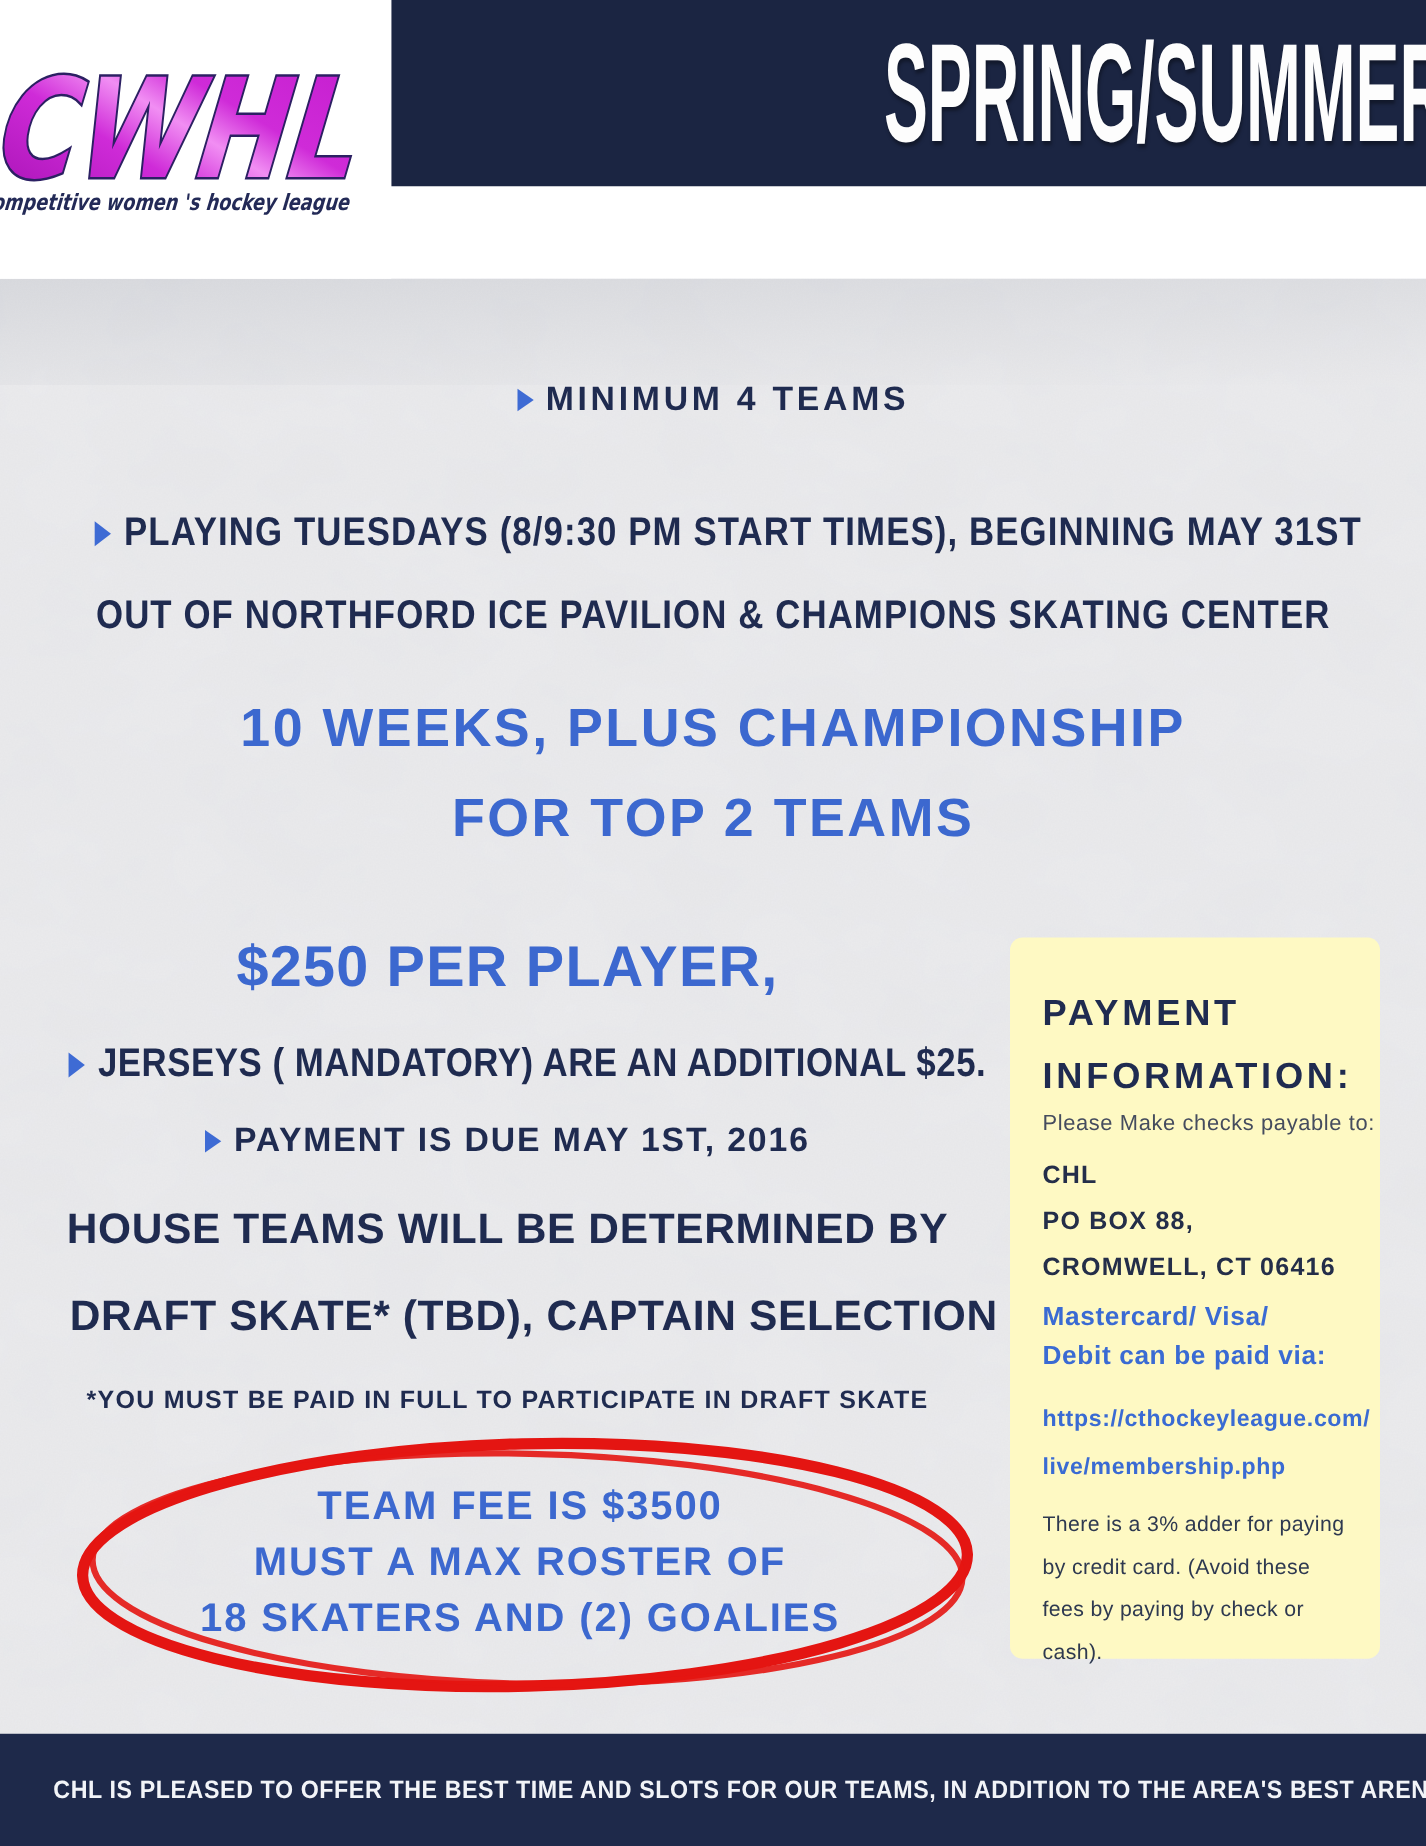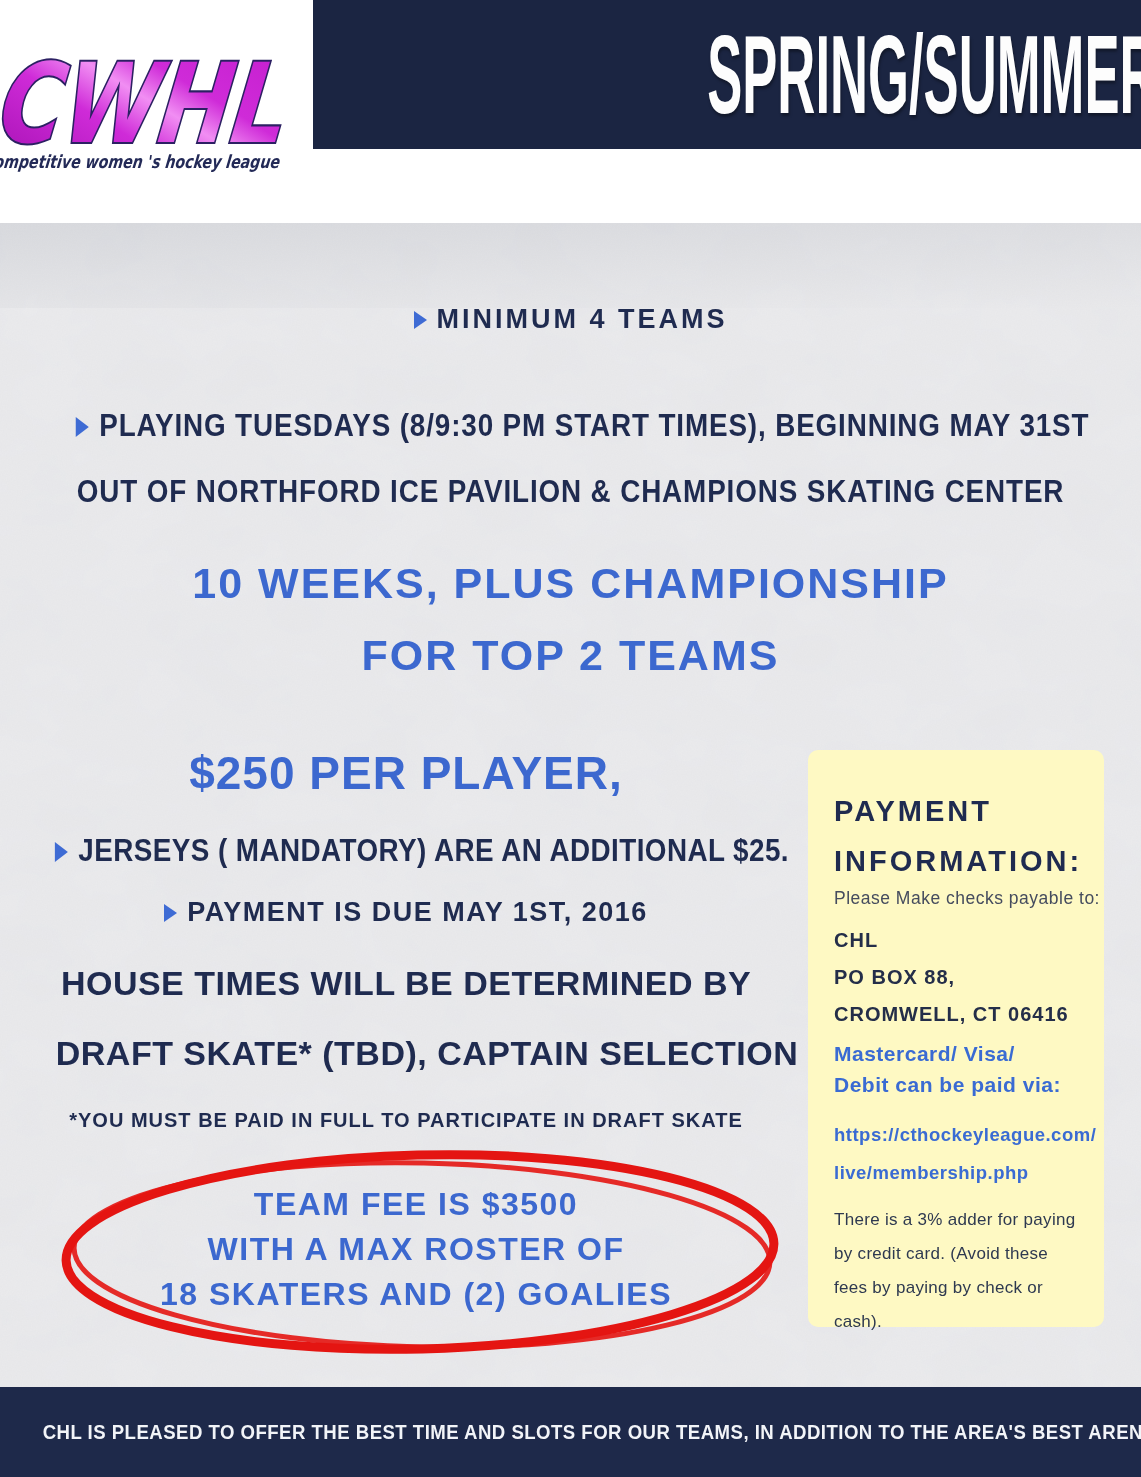--- a/index.html
+++ b/index.html
@@ -111,29 +111,29 @@
     <div class="blue-txt">10 WEEKS, PLUS CHAMPIONSHIP</div>
     <div class="blue-txt">FOR TOP 2 TEAMS</div>
   </div>
 
   <div class="col-line l-price"><span class="blue-txt">$250 PER PLAYER,</span></div>
 
   <div class="col-line l-jerseys"><span class="cond"><span class="arrow"></span><span class="navy-txt">JERSEYS ( MANDATORY) ARE AN ADDITIONAL $25.</span></span></div>
 
   <div class="col-line l-due"><span class="arrow sm"></span><span class="navy-txt">PAYMENT IS DUE MAY 1ST, 2016</span></div>
 
-  <div class="col-line l-house1"><span class="navy-txt">HOUSE TIMES WILL BE DETERMINED BY</span></div>
+  <div class="col-line l-house1"><span class="navy-txt">HOUSE TEAMS WILL BE DETERMINED BY</span></div>
 
   <div class="col-line l-house2"><span class="navy-txt">DRAFT SKATE* (TBD), CAPTAIN SELECTION</span></div>
 
   <div class="col-line l-note"><span class="navy-txt">*YOU MUST BE PAID IN FULL TO PARTICIPATE IN DRAFT SKATE</span></div>
 
   <div class="col-line l-fee">
     <div class="blue-txt">TEAM FEE IS $3500</div>
-    <div class="blue-txt">WITH A MAX ROSTER OF</div>
+    <div class="blue-txt">MUST A MAX ROSTER OF</div>
     <div class="blue-txt">18 SKATERS AND (2) GOALIES</div>
   </div>
 
   <div class="ellipse-wrap">
     <svg width="740" height="220" viewBox="0 0 740 220">
       <ellipse cx="370" cy="108" rx="354" ry="97" transform="rotate(-1.4 370 108)" fill="none" stroke="#e41512" stroke-width="9"></ellipse>
       <ellipse cx="372" cy="111" rx="348" ry="92" transform="rotate(1.2 372 111)" fill="none" stroke="#e41512" stroke-width="5" opacity="0.9"></ellipse>
     </svg>
   </div>
 

